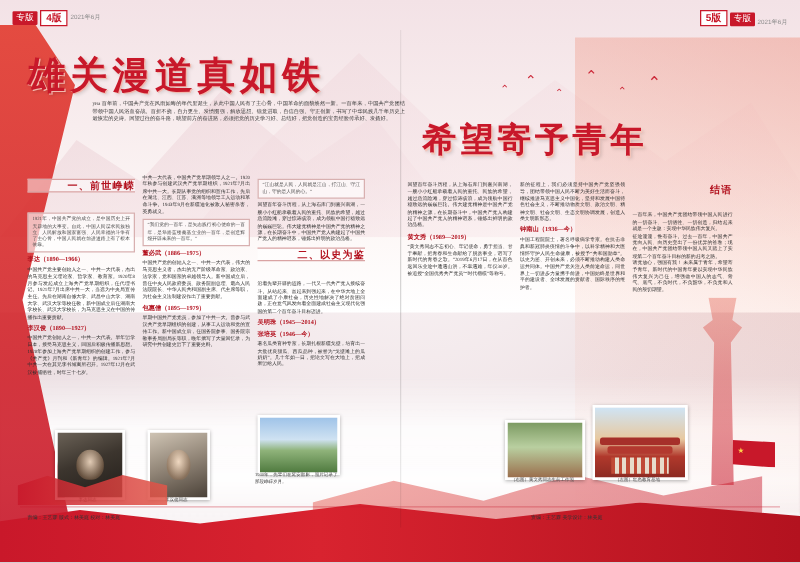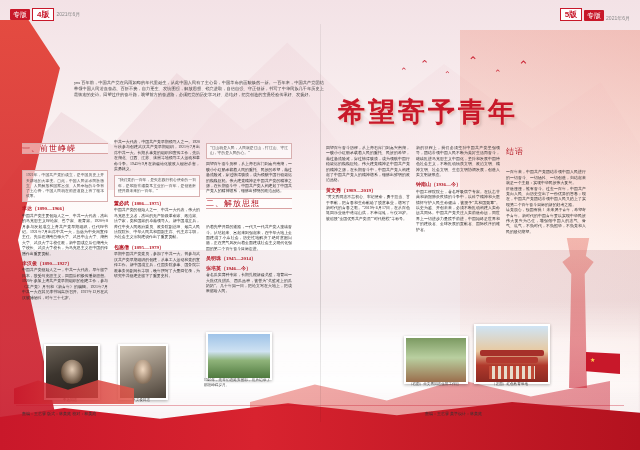--- a/index.html
+++ b/index.html
@@ -109,21 +109,21 @@
   
   .bird{position:absolute;color:#c8182a;font-size:9px;opacity:.9;}
 
   
   .col{
     position:absolute;font-size:3.9px;line-height:5.4px;color:#2e2e2e;
     text-align:justify;
   }
   .sec-head{
     display:block;margin:3px 0 16px 0;
-    font-size:8px;font-weight:normal;color:#b3121f;text-align:left;
+    font-size:8px;font-weight:bold;color:#b3121f;text-align:right;
     letter-spacing:1px;
   }
   .sec-head.box{
     border-top:1px solid #d9a3a3;border-bottom:1px solid #d9a3a3;
     padding:2px 0;background:rgba(255,255,255,.5);
   }
   .sub-head{
     display:block;margin:4px 0 2px 0;font-size:5px;font-weight:bold;color:#b3121f;
   }
   .quotebox{
@@ -231,20 +231,21 @@
   </div>
   <div class="pagebar right">
     <span class="pb-num">5版</span>
     <span class="pb-tag">专版</span>
     <span class="pb-mini">2021年6月</span>
   </div>
 
   <div class="spread">
     <div class="gutter"></div>
 
+    <div class="title-left">雄关漫道真如铁</div>
     <div class="lead">уна 百年前，中国共产党在风雨如晦的年代里诞生，从此中国人民有了主心骨，中国革命的面貌焕然一新。一百年来，中国共产党团结带领中国人民浴血奋战、百折不挠，自力更生、发愤图强，解放思想、锐意进取，自信自强、守正创新，书写了中华民族几千年历史上最恢宏的史诗。回望过往的奋斗路，眺望前方的奋进路，必须把党的历史学习好、总结好，把党创造的宝贵经验传承好、发扬好。</div>
 
     <div class="col" style="left:14px;top:116px;width:86px;">
       <span class="sec-head box">一、前世峥嵘</span>
       <span class="quotebox">1921年，中国共产党的成立，是中国历史上开天辟地的大事变。自此，中国人民谋求民族独立、人民解放和国家富强、人民幸福的斗争有了主心骨，中国人民就在前进道路上有了根本依靠。</span>
       <span class="sub-head">李达（1890—1966）</span>
       <span>中国共产党主要创始人之一、中共一大代表，杰出的马克思主义理论家、哲学家、教育家。1920年8月参与发起成立上海共产党早期组织，任代理书记。1921年7月出席中共一大，当选为中央局宣传主任。先后在湖南自修大学、武昌中山大学、湖南大学、武汉大学等校任教，新中国成立后任湖南大学校长、武汉大学校长，为马克思主义在中国的传播作出重要贡献。</span>
       <span class="sub-head">李汉俊（1890—1927）</span>
       <span>中国共产党创始人之一，中共一大代表。早年留学日本，接受马克思主义，回国后积极传播新思想。1920年参加上海共产党早期组织的创建工作，参与《共产党》月刊和《新青年》的编辑。1921年7月中共一大在其兄李书城寓所召开。1927年12月在武汉被捕牺牲，时年三十七岁。</span>
     </div>
@@ -254,21 +255,21 @@
       <span class="quotebox">“我们党的一百年，是矢志践行初心使命的一百年，是筚路蓝缕奠基立业的一百年，是创造辉煌开辟未来的一百年。”</span>
       <span class="sub-head">董必武（1886—1975）</span>
       <span>中国共产党的创始人之一、中共一大代表，伟大的马克思主义者，杰出的无产阶级革命家、政治家、法学家，党和国家的卓越领导人。新中国成立后，曾任中央人民政府委员、政务院副总理、最高人民法院院长、中华人民共和国副主席、代主席等职，为社会主义法制建设作出了重要贡献。</span>
       <span class="sub-head">包惠僧（1895—1979）</span>
       <span>早期中国共产党党员，参加了中共一大。曾参与武汉共产党早期组织的创建，从事工人运动和党的宣传工作。新中国成立后，任国务院参事、国务院宗教事务局副局长等职，晚年撰写了大量回忆录，为研究中共创建史留下了重要史料。</span>
     </div>
 
     <div class="col" style="left:198px;top:116px;width:86px;">
       <span class="quotebox">“江山就是人民，人民就是江山，打江山、守江山，守的是人民的心。”</span>
       <span>回望百年奋斗历程，从上海石库门到嘉兴南湖，一艘小小红船承载着人民的重托、民族的希望，越过急流险滩，穿过惊涛骇浪，成为领航中国行稳致远的巍巍巨轮。伟大建党精神是中国共产党的精神之源，在长期奋斗中，中国共产党人构建起了中国共产党人的精神谱系，锤炼出鲜明的政治品格。</span>
-      <span class="sec-head box">二、解放思想</span>
+      <span class="sec-head box">二、以史为鉴</span>
       <span>沿着先辈开辟的道路，一代又一代共产党人接续奋斗。从站起来、富起来到强起来，在中华大地上全面建成了小康社会，历史性地解决了绝对贫困问题，正在意气风发向着全面建成社会主义现代化强国的第二个百年奋斗目标迈进。</span>
       <span class="sub-head">吴明珠（1945—2014）</span>
       <span class="sub-head">张培英（1946—今）</span>
       <span>著名瓜类育种专家，长期扎根新疆戈壁，培育出一大批优良甜瓜、西瓜品种，被誉为“戈壁滩上的瓜奶奶”。几十年如一日，把论文写在大地上，把成果留给人民。</span>
     </div>
 
     <div class="photo portrait1" style="left:36px;top:320px;width:52px;height:52px;">
       <div class="inner-face"></div>
     </div>
     <div class="ph-cap" style="left:36px;top:374px;width:52px;">李达同志</div>

